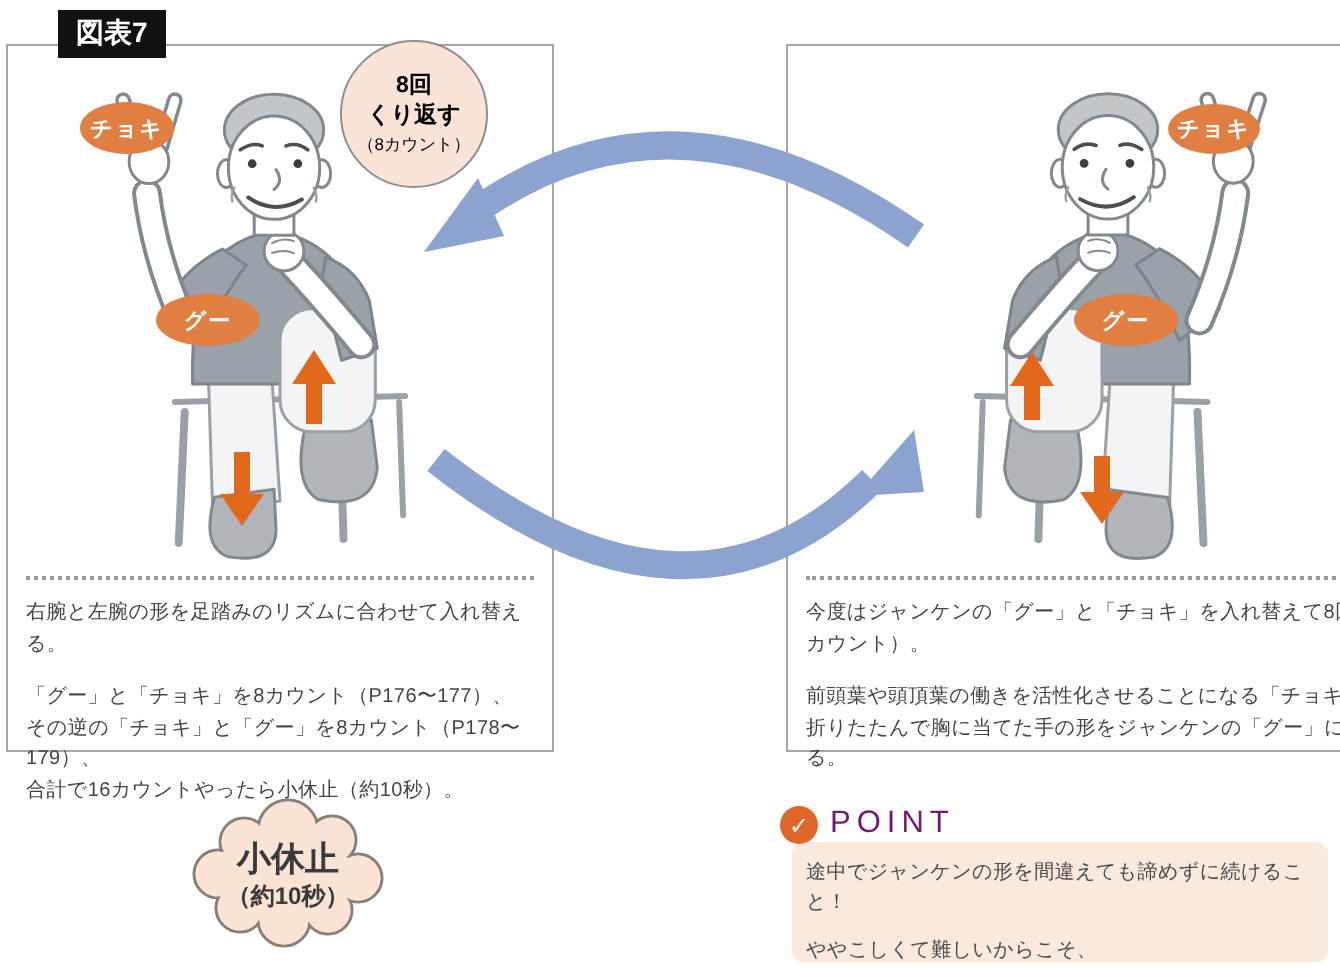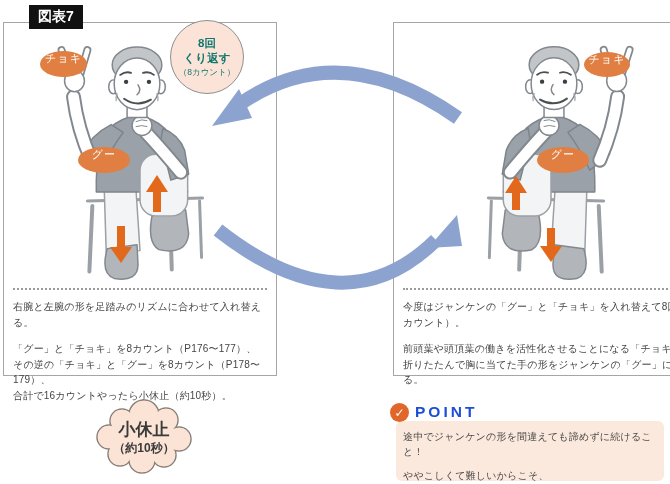--- a/index.html
+++ b/index.html
@@ -29,26 +29,26 @@
 
   .panel-text{position:absolute;left:9px;right:9px;top:265px;
     border-top:2px dotted #9b9b9b;padding-top:9px;z-index:2;}
   .pre{white-space:pre-line;}
   .panel-text p{font-size:10px;line-height:1.55;color:#454545;letter-spacing:0.2px;}
   .panel-text p.first{margin-bottom:11px;}
 
   .repeat-badge{position:absolute;left:170px;top:20px;width:74px;height:74px;
     border-radius:50%;background:var(--peach);border:1.5px solid #8f8f8f;
     display:flex;flex-direction:column;align-items:center;justify-content:center;
-    z-index:7;text-align:center;line-height:1.3;color:#0f766e;}
+    z-index:7;text-align:center;line-height:1.3;color:#000000;}
   .repeat-badge .b1,.repeat-badge .b2{font-size:11.5px;font-weight:bold;}
   .repeat-badge .b3{font-size:8.5px;margin-top:1px;}
 
   .bubble{position:absolute;background:var(--orange-bubble);color:#fff;
-    font-weight:normal;font-size:11px;display:flex;align-items:flex-start;justify-content:center;
+    font-weight:bold;font-size:11px;display:flex;align-items:center;justify-content:center;
     border-radius:50%;z-index:7;letter-spacing:1px;}
   .bubble .tail{position:absolute;width:0;height:0;border:7px solid transparent;}
   .tail-down-r{border-top:11px solid var(--orange-bubble);border-bottom:0;
     left:26px;bottom:-9px;transform:rotate(-18deg);}
   .tail-down-l{border-top:11px solid var(--orange-bubble);border-bottom:0;
     left:8px;bottom:-9px;transform:rotate(18deg);}
   .tail-up-r{border-bottom:11px solid var(--orange-bubble);border-top:0;
     right:6px;top:-9px;transform:rotate(22deg);}
   .tail-up-l{border-bottom:11px solid var(--orange-bubble);border-top:0;
     left:6px;top:-9px;transform:rotate(-22deg);}
@@ -58,22 +58,22 @@
   .rest-badge{position:absolute;left:92px;top:399px;width:104px;height:78px;z-index:7;}
   .rest-badge svg{position:absolute;inset:0;}
   .rest-badge .txt{position:absolute;inset:0;display:flex;flex-direction:column;
     align-items:center;justify-content:center;text-align:center;color:#3a3a3a;line-height:1.3;}
   .rest-badge .r1{font-size:17px;font-weight:bold;}
   .rest-badge .r2{font-size:12px;font-weight:bold;}
 
   .point-check{position:absolute;left:390px;top:403px;width:19px;height:19px;border-radius:50%;
     background:var(--orange-check);color:#fff;font-size:12px;font-weight:bold;
     display:flex;align-items:center;justify-content:center;z-index:7;}
-  .point-heading{position:absolute;left:415px;top:403px;font-size:15.5px;font-weight:bold;
-    letter-spacing:3px;color:#1d4ed8;z-index:7;}
+  .point-heading{position:absolute;left:415px;top:403px;font-size:15.5px;font-weight:normal;
+    letter-spacing:3px;color:#701a75;z-index:7;}
   .point-box{position:absolute;left:396px;top:421px;width:268px;height:60px;
     background:var(--peach-box);border-radius:6px;padding:8px 7px;z-index:5;}
   .point-box p{font-size:10px;line-height:1.5;color:#4a4a4a;letter-spacing:0.2px;}
   .point-box p.first{margin-bottom:9px;}
 </style>
 </head>
 <body>
 
 <svg width="0" height="0" style="position:absolute" aria-hidden="true">
   <defs>

